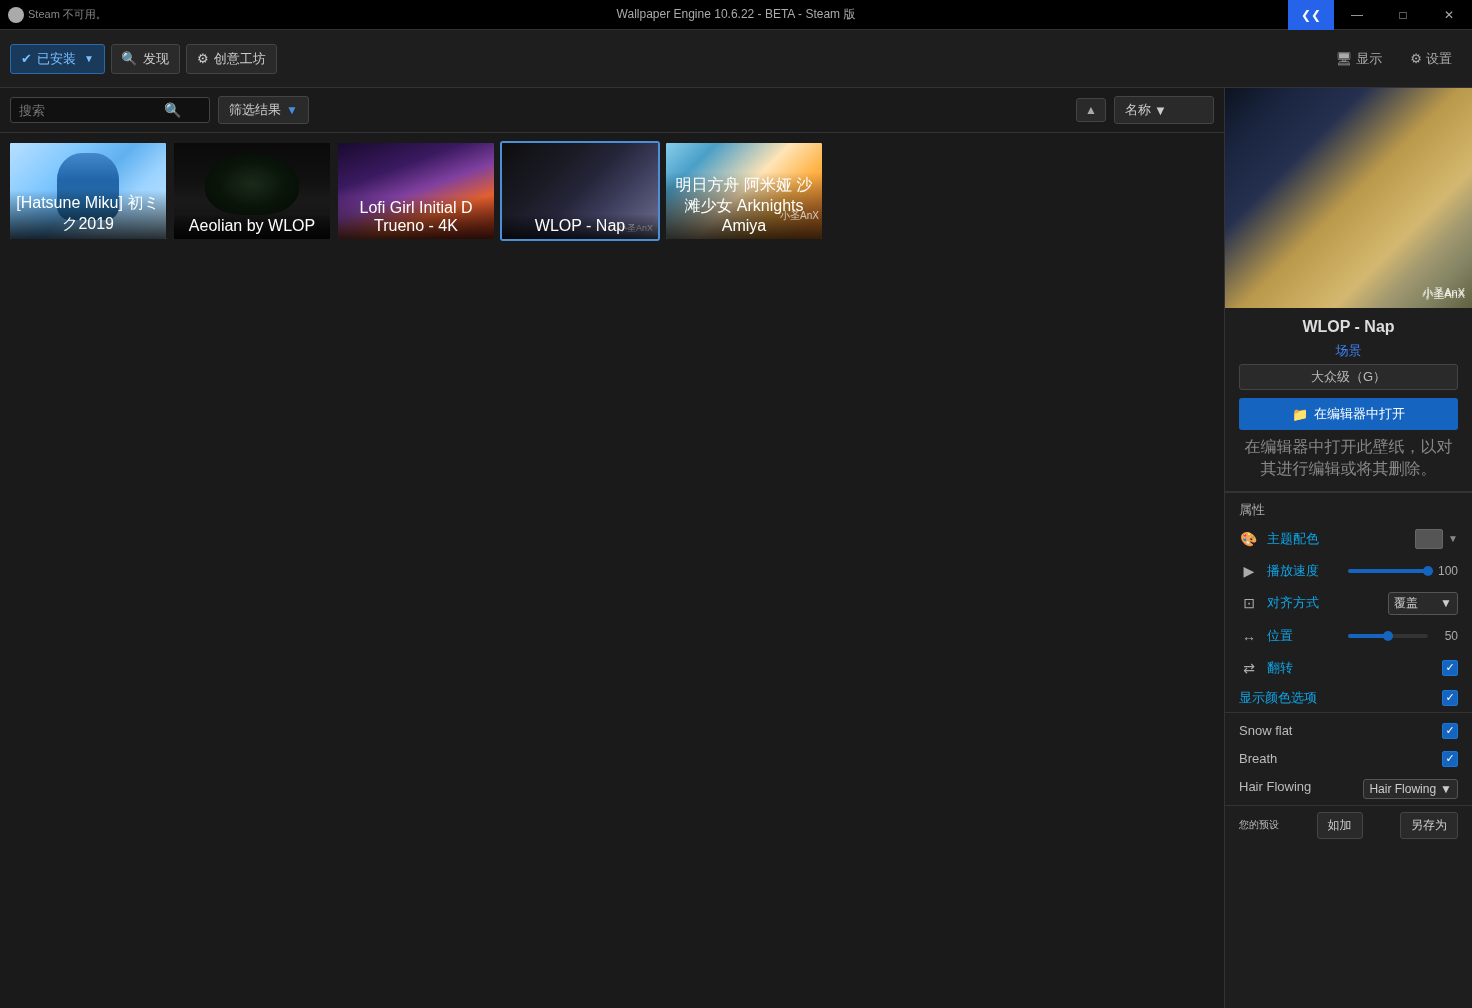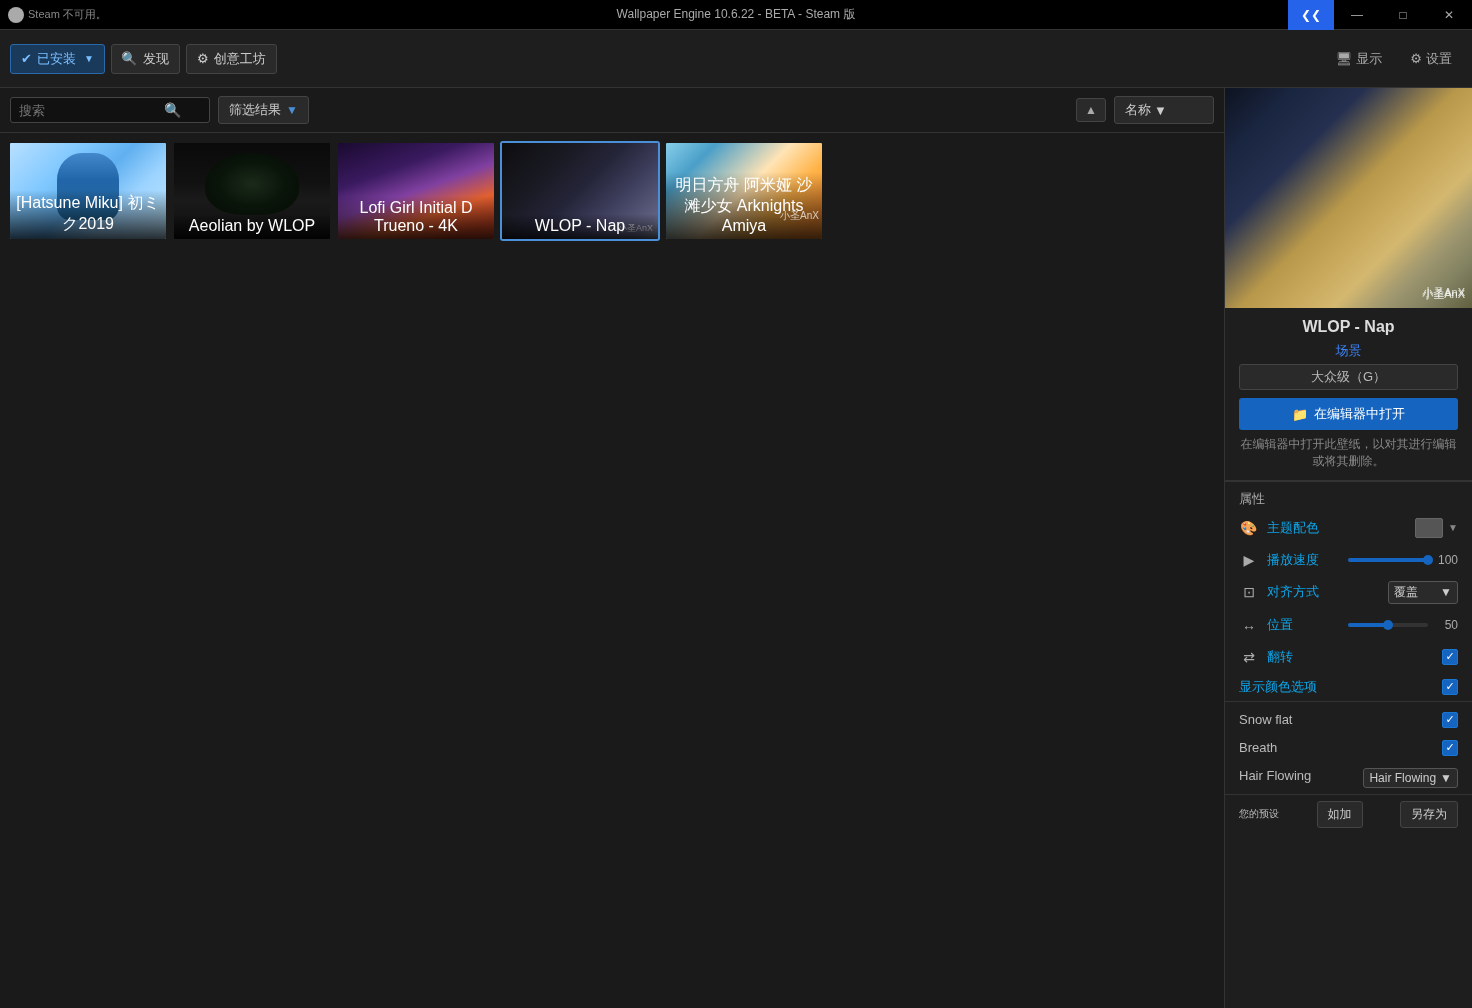--- a/index.html
+++ b/index.html
@@ -317,21 +317,21 @@
       padding: 7px 0;
       font-size: 13px;
       cursor: pointer;
       display: flex;
       align-items: center;
       justify-content: center;
       gap: 6px;
     }
 
     .editor-desc {
-      font-size: 12px;
+      font-size: 16px;
       color: #888;
       text-align: center;
       margin-top: 6px;
       line-height: 1.4;
     }
 
     
     .section-title {
       font-size: 13px;
       color: #aaa;

